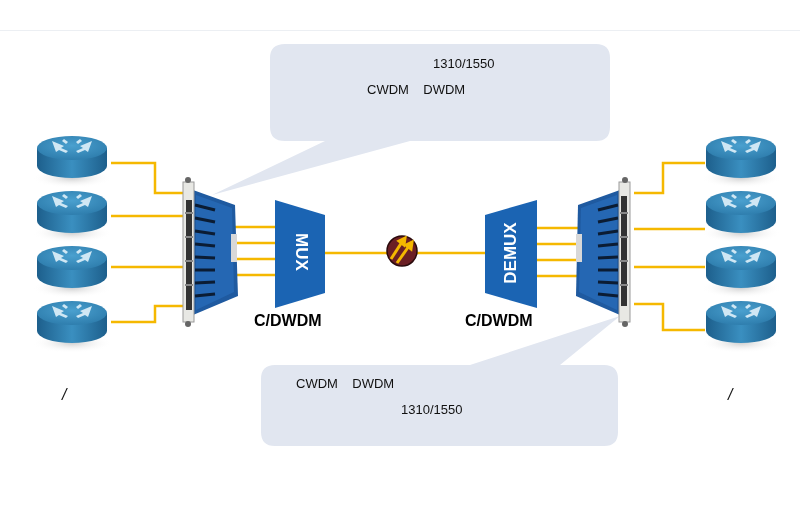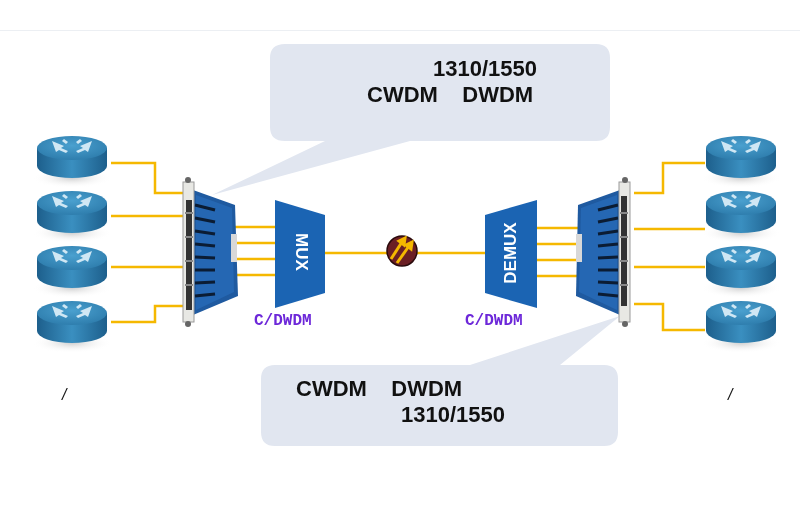--- a/index.html
+++ b/index.html
@@ -1,23 +1,23 @@
 <!DOCTYPE html>
 <html><head>
 <meta charset="utf-8">
 <style>
   html, body { margin: 0; padding: 0; background: #ffffff; }
   body { width: 800px; height: 528px; position: relative; overflow: hidden;
          font-family: "Liberation Sans", sans-serif; }
   .topline { position: absolute; left: 0; top: 30px; width: 800px; height: 1px; background: #eceff3; }
   svg.diagram { position: absolute; left: 0; top: 0; }
-  .callout-text { position: absolute; font-weight: bold; font-size: 22px; color: #111;
+  .callout-text { position: absolute; font-weight: normal; font-size: 13px; color: #111;
                   font-family: "Liberation Sans", sans-serif; white-space: pre; }
-  .label { position: absolute; font-weight: bold; font-size: 16px; color: #6d28d9;
-           font-family: Liberation Mono, monospace; }
+  .label { position: absolute; font-weight: bold; font-size: 16px; color: #000000;
+           font-family: Liberation Sans, sans-serif; }
   .slash { position: absolute; font-size: 16px; font-style: italic; color: #111;
            font-family: "Liberation Sans", sans-serif; }
 </style>
 </head>
 <body>
 
 <div class="topline"></div>
 
 <svg class="diagram" width="800" height="528" viewBox="0 0 800 528">
   <defs>

